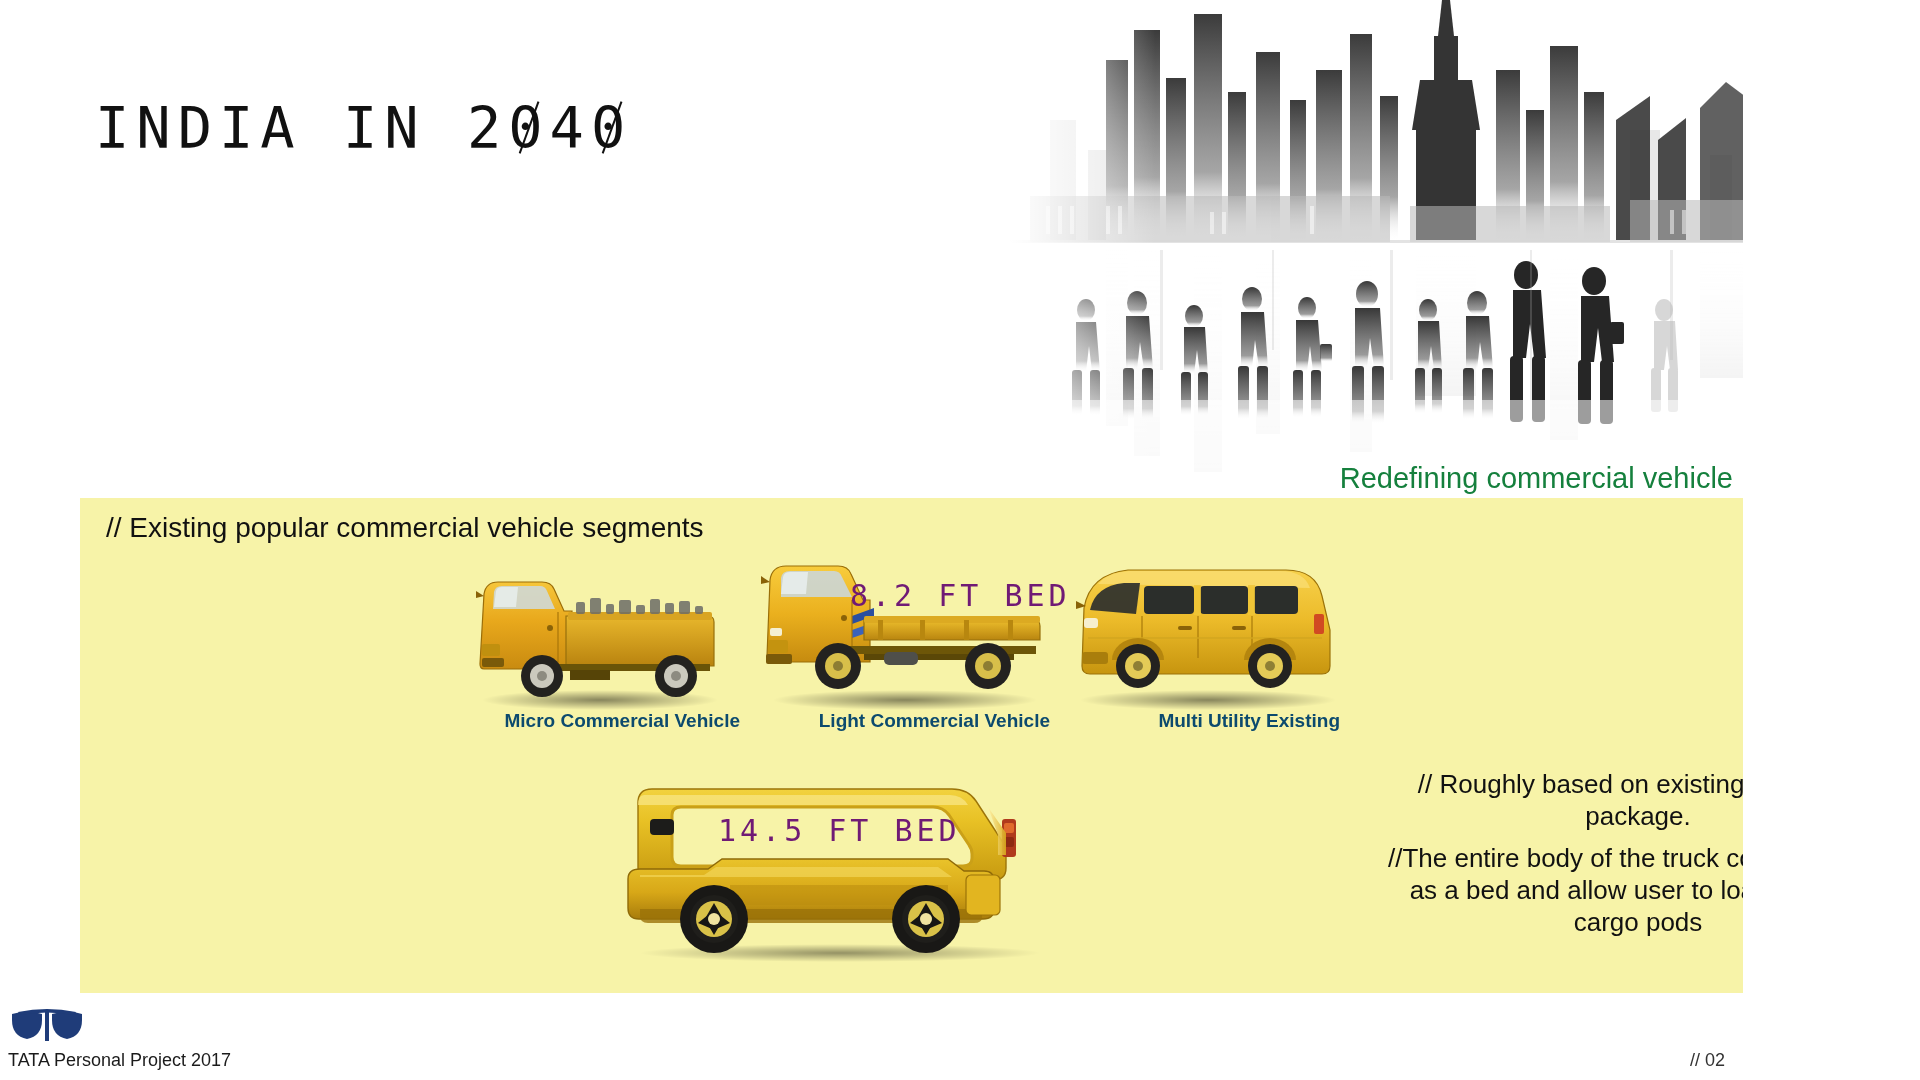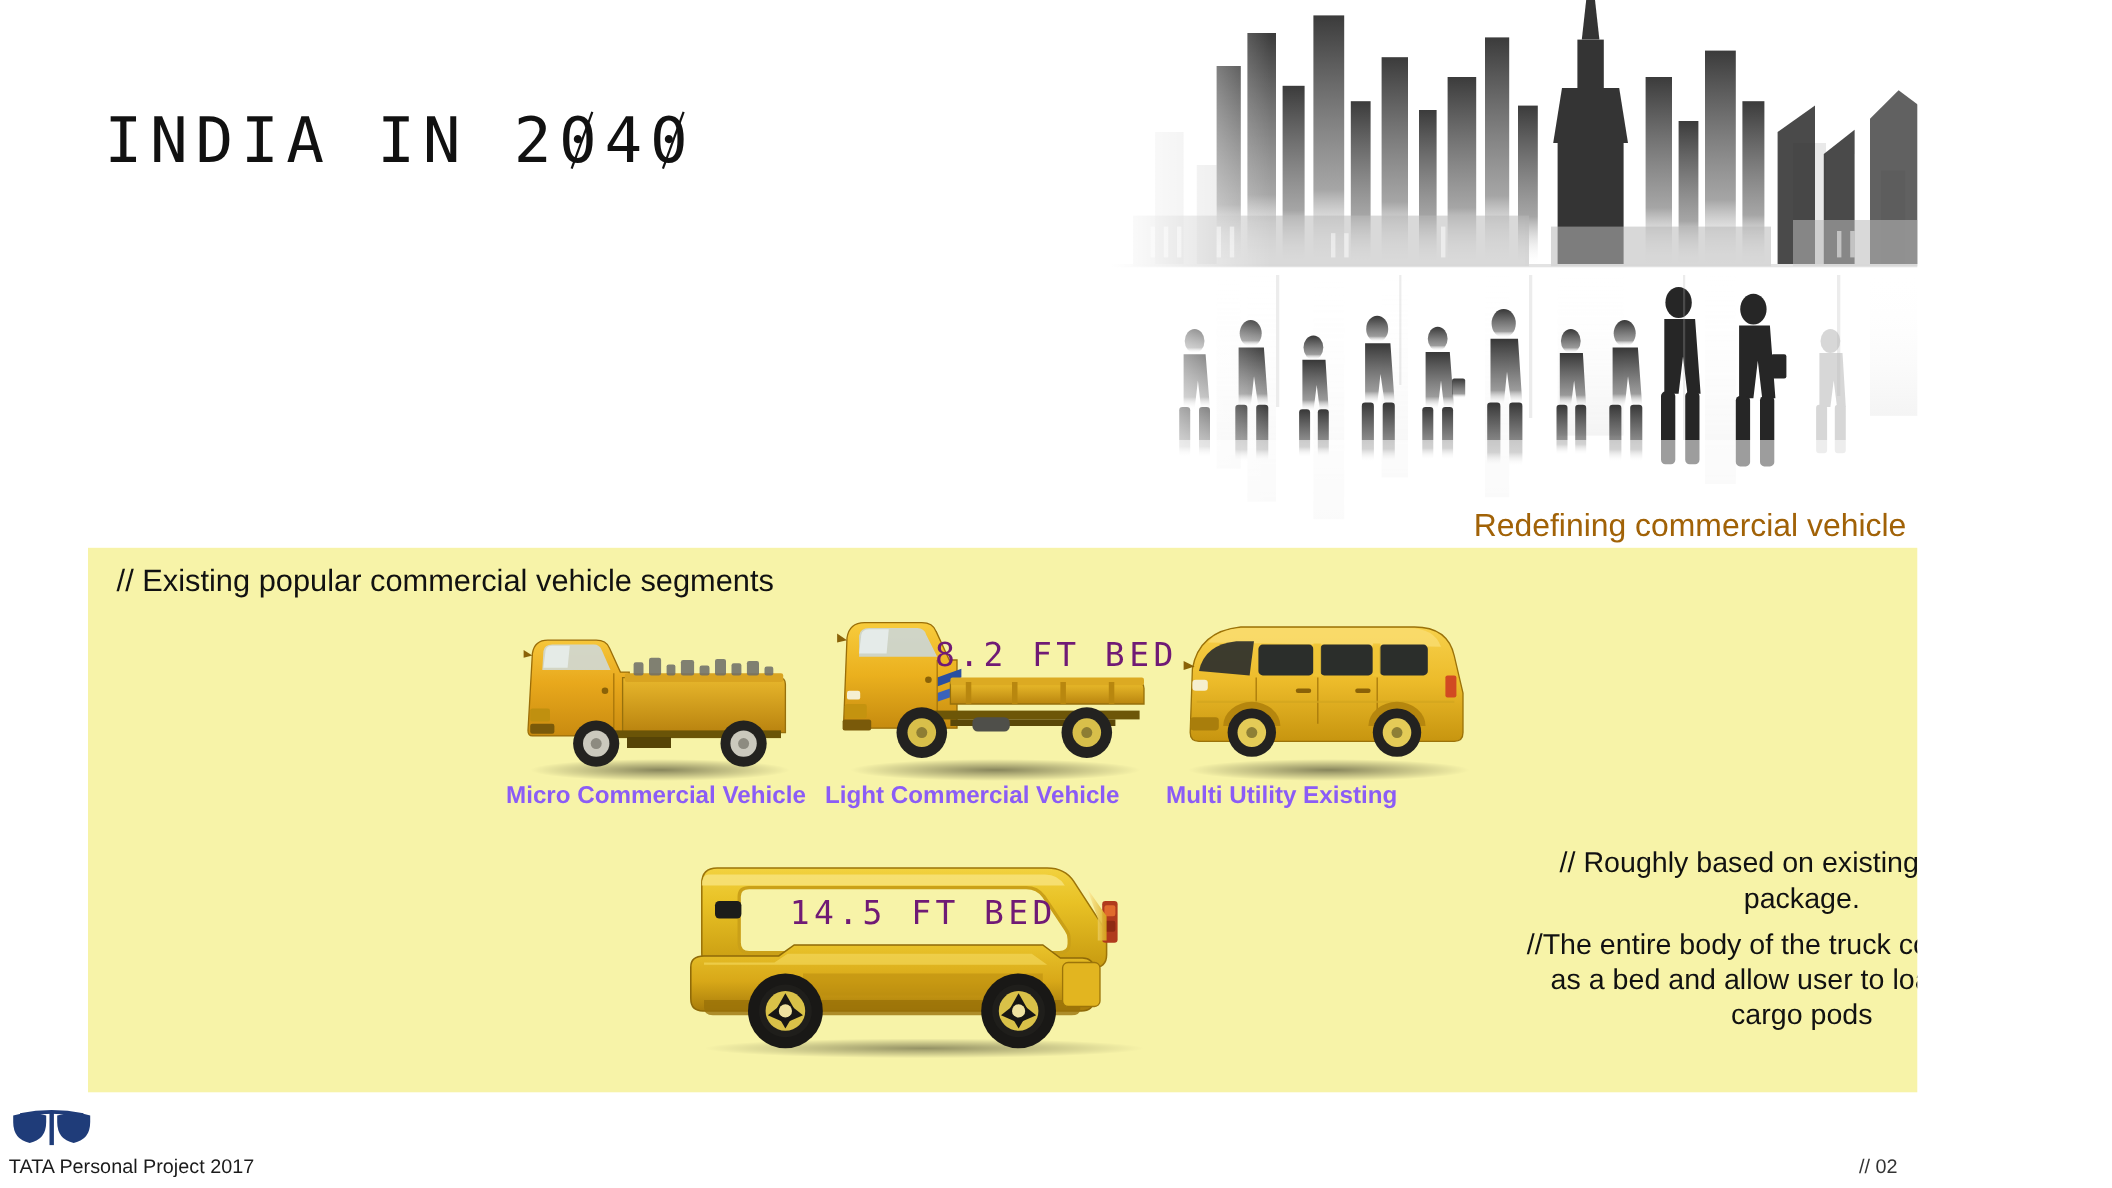--- a/index.html
+++ b/index.html
@@ -36,40 +36,40 @@
     letter-spacing:.2px; white-space:nowrap;
     font-family:"Liberation Sans", sans-serif;
   }
 
   
   .skyline { position:absolute; left:1010px; top:0px; width:910px; height:500px; overflow:hidden; }
   .skyline svg { display:block; }
 
   .tagline {
     position:absolute; right:10px; top:462px;
-    font-size:29px; color:#a16207; white-space:nowrap;
+    font-size:29px; color:#15803d; white-space:nowrap;
     font-family:"Liberation Sans", sans-serif;
   }
 
   
   .panel {
     position:absolute; left:80px; top:498px; width:1840px; height:495px;
     background:#f7f3a8;
   }
   .panel-title {
     position:absolute; left:26px; top:14px;
     font-size:28px; color:#111; white-space:nowrap;
   }
 
   
   .vrow { position:absolute; left:280px; top:62px; width:1060px; height:200px; }
   .vehicle { position:absolute; }
   .vcap {
-    position:absolute; text-align:left;
-    font-size:22px; font-weight:bold; color:#8b5cf6;
+    position:absolute; text-align:right;
+    font-size:19px; font-weight:bold; color:#0c4a6e;
     font-family:"Liberation Sans", sans-serif; white-space:nowrap;
   }
 
   .bedlabel {
     position:absolute; font-size:30px; letter-spacing:4px; color:#701a75;
     font-family:"DejaVu Sans Mono", monospace; white-space:nowrap;
   }
 
   
   .concept { position:absolute; left:530px; top:265px; width:460px; height:200px; }

